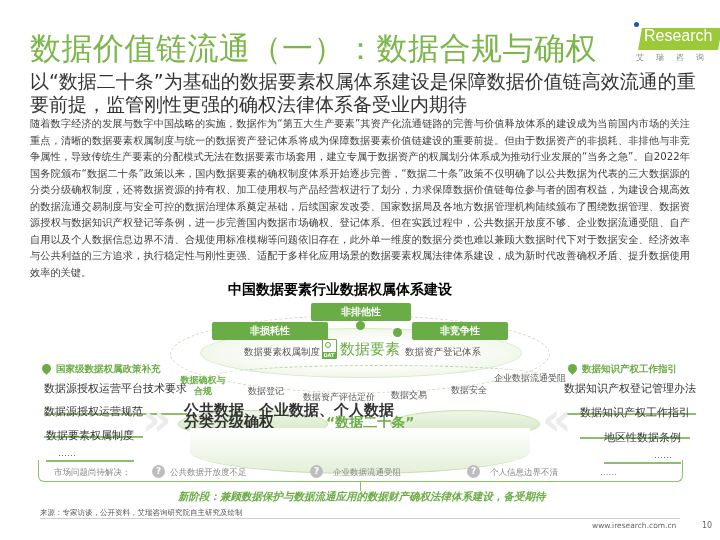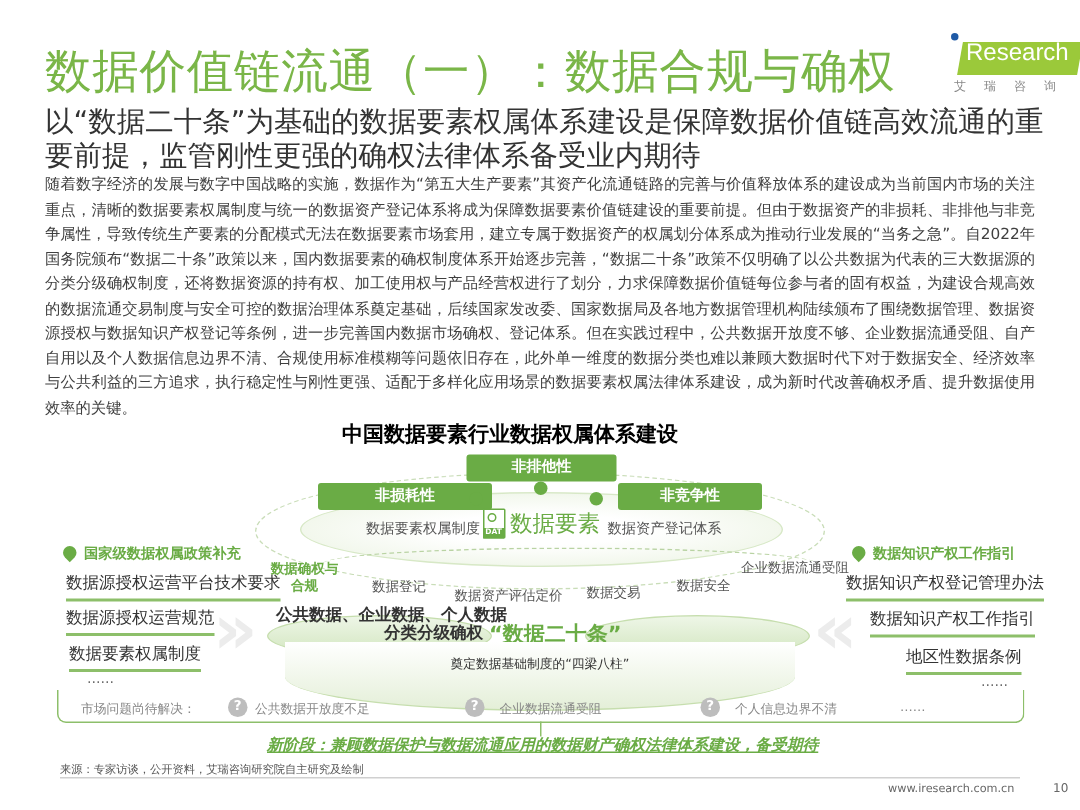--- a/index.html
+++ b/index.html
@@ -28,42 +28,42 @@
     .dot { position: absolute; width: 9px; height: 9px; border-radius: 50%; background: #6aac45; }
 
     .grey-label { position: absolute; font-size: 9.5px; color: #555; white-space: nowrap; font-family: Liberation Serif, serif; }
     .data-el { position: absolute; left: 340px; top: 340px; font-size: 15px; font-weight: normal; color: #6aac45; white-space: nowrap; }
     .dat-icon { position: absolute; left: 322px; top: 339px; width: 15px; height: 20px; border: 1.5px solid #6aac45; border-radius: 1px; background: #fff; }
     .dat-icon .gear { position: absolute; left: 2px; top: 2px; width: 6px; height: 6px; border: 1.5px solid #6aac45; border-radius: 50%; }
     .dat-icon .dat { position: absolute; left: -1px; bottom: -1px; width: 14px; height: 7px; background: #6aac45; color: #fff; font-size: 5px; line-height: 7px; text-align: center; font-weight: bold; }
 
     .side-title { position: absolute; font-size: 9.5px; color: #6aac45; font-weight: bold; white-space: nowrap; }
     .pin { display: inline-block; width: 9px; height: 9px; border-radius: 50% 50% 50% 0; transform: rotate(-45deg); background: #6aac45; margin-right: 5px; vertical-align: middle; position: relative; top: -1px; }
-    .side-item { position: absolute; font-size: 11px; color: #333; white-space: nowrap; padding-bottom: 3px; border-bottom: 2px solid #8dbf6a; }
+    .side-item { position: absolute; font-size: 11px; color: #333; white-space: nowrap; padding-bottom: 17px; border-bottom: 2px solid #8dbf6a; }
     .dots-text { position: absolute; font-size: 9px; color: #666; }
 
     .chev { position: absolute; font-size: 46px; color: #ececec; font-weight: bold; line-height: 46px; }
 
     .path-line { position: absolute; left: 215px; top: 365px; width: 330px; height: 22px; border-top: 1px dashed #b9d3a3; border-radius: 50% 50% 0 0; }
     .step { position: absolute; font-size: 9px; color: #555; white-space: nowrap; }
     .step-green { position: absolute; font-size: 9px; color: #6aac45; font-weight: bold; text-align: center; line-height: 11px; }
 
     .pillar { position: absolute; height: 28px; border-radius: 50%; background: linear-gradient(#eef6e7, #d2e6bf); border: 1px solid #c6deae; }
-    .pillar-text { position: absolute; font-size: 11px; font-weight: bold; color: #333; text-align: right; line-height: 12px; white-space: nowrap; }
+    .pillar-text { position: absolute; font-size: 15px; font-weight: bold; color: #333; text-align: left; line-height: 12px; white-space: nowrap; }
     .twenty { position: absolute; left: 326px; top: 414px; font-size: 14px; font-weight: bold; color: #6aac45; white-space: nowrap; }
 
     .bowl { position: absolute; left: 190px; top: 428px; width: 340px; height: 46px; border-radius: 0 0 50% 50%; background: linear-gradient(#ffffff, #e4efd8); border-bottom: 1px solid #c6deae; }
     .bowl-text { position: absolute; left: 190px; top: 437px; width: 340px; text-align: center; font-size: 8.5px; color: #333; line-height: 12px; }
 
     .problems { position: absolute; left: 38px; top: 460px; width: 645px; height: 22px; border-left: 1.5px solid #8dbf6a; border-right: 1.5px solid #8dbf6a; border-bottom: 1.5px solid #8dbf6a; border-radius: 0 0 6px 6px; }
     .prob-label { position: absolute; font-size: 8.5px; color: #888; white-space: nowrap; }
     .q-icon { position: absolute; width: 13px; height: 13px; border-radius: 50%; background: #bdbdbd; color: #fff; font-size: 9px; font-weight: bold; text-align: center; line-height: 13px; }
     .stem { position: absolute; left: 360px; top: 481px; width: 1px; height: 10px; background: #8dbf6a; }
 
-    .new-stage { position: absolute; left: 178px; top: 490px; font-size: 10.5px; font-weight: bold; font-style: italic; color: #6aac45; text-decoration: underline; white-space: nowrap; }
+    .new-stage { position: absolute; left: 178px; top: 490px; font-size: 10.5px; font-weight: bold; font-style: italic; color: #6aac45; white-space: nowrap; }
 
     .source { position: absolute; left: 40px; top: 508px; font-size: 7.5px; color: #555; white-space: nowrap; }
     .footer-line { position: absolute; left: 40px; top: 518px; width: 640px; height: 1px; background: #d0d0d0; }
     .copyright { position: absolute; left: 40px; top: 501px; font-size: 7.5px; color: #666; white-space: nowrap; margin-top: 40px; }
     .site { position: absolute; left: 592px; top: 521px; font-size: 7.5px; color: #666; white-space: nowrap; }
     .page-num { position: absolute; left: 702px; top: 521px; font-size: 8px; color: #666; }
   </style>
 </head>
 <body>
 
@@ -132,21 +132,20 @@
 <div class="pillar-text" style="left:184px; top:404px; width:138px;">
   <div>公共数据、企业数据、个人数据</div>
   <div>分类分级确权</div>
 </div>
 <div class="pillar-text" style="left:396px; top:404px; width:138px;">
 </div>
 <div class="twenty">“数据二十条”</div>
 
 <div class="bowl"></div>
 <div class="bowl-text">
-  <div>奠定数据基础制度的“四梁八柱”</div>
 </div>
 
 <div class="problems"></div>
 <div class="prob-label" style="left:54px; top:467px;">市场问题尚待解决：</div>
 <div class="q-icon" style="left:152px; top:465px;">?</div>
 <div class="prob-label" style="left:170px; top:467px;">公共数据开放度不足</div>
 <div class="q-icon" style="left:310px; top:465px;">?</div>
 <div class="prob-label" style="left:333px; top:467px;">企业数据流通受阻</div>
 <div class="q-icon" style="left:467px; top:465px;">?</div>
 <div class="prob-label" style="left:490px; top:467px;">个人信息边界不清</div>

